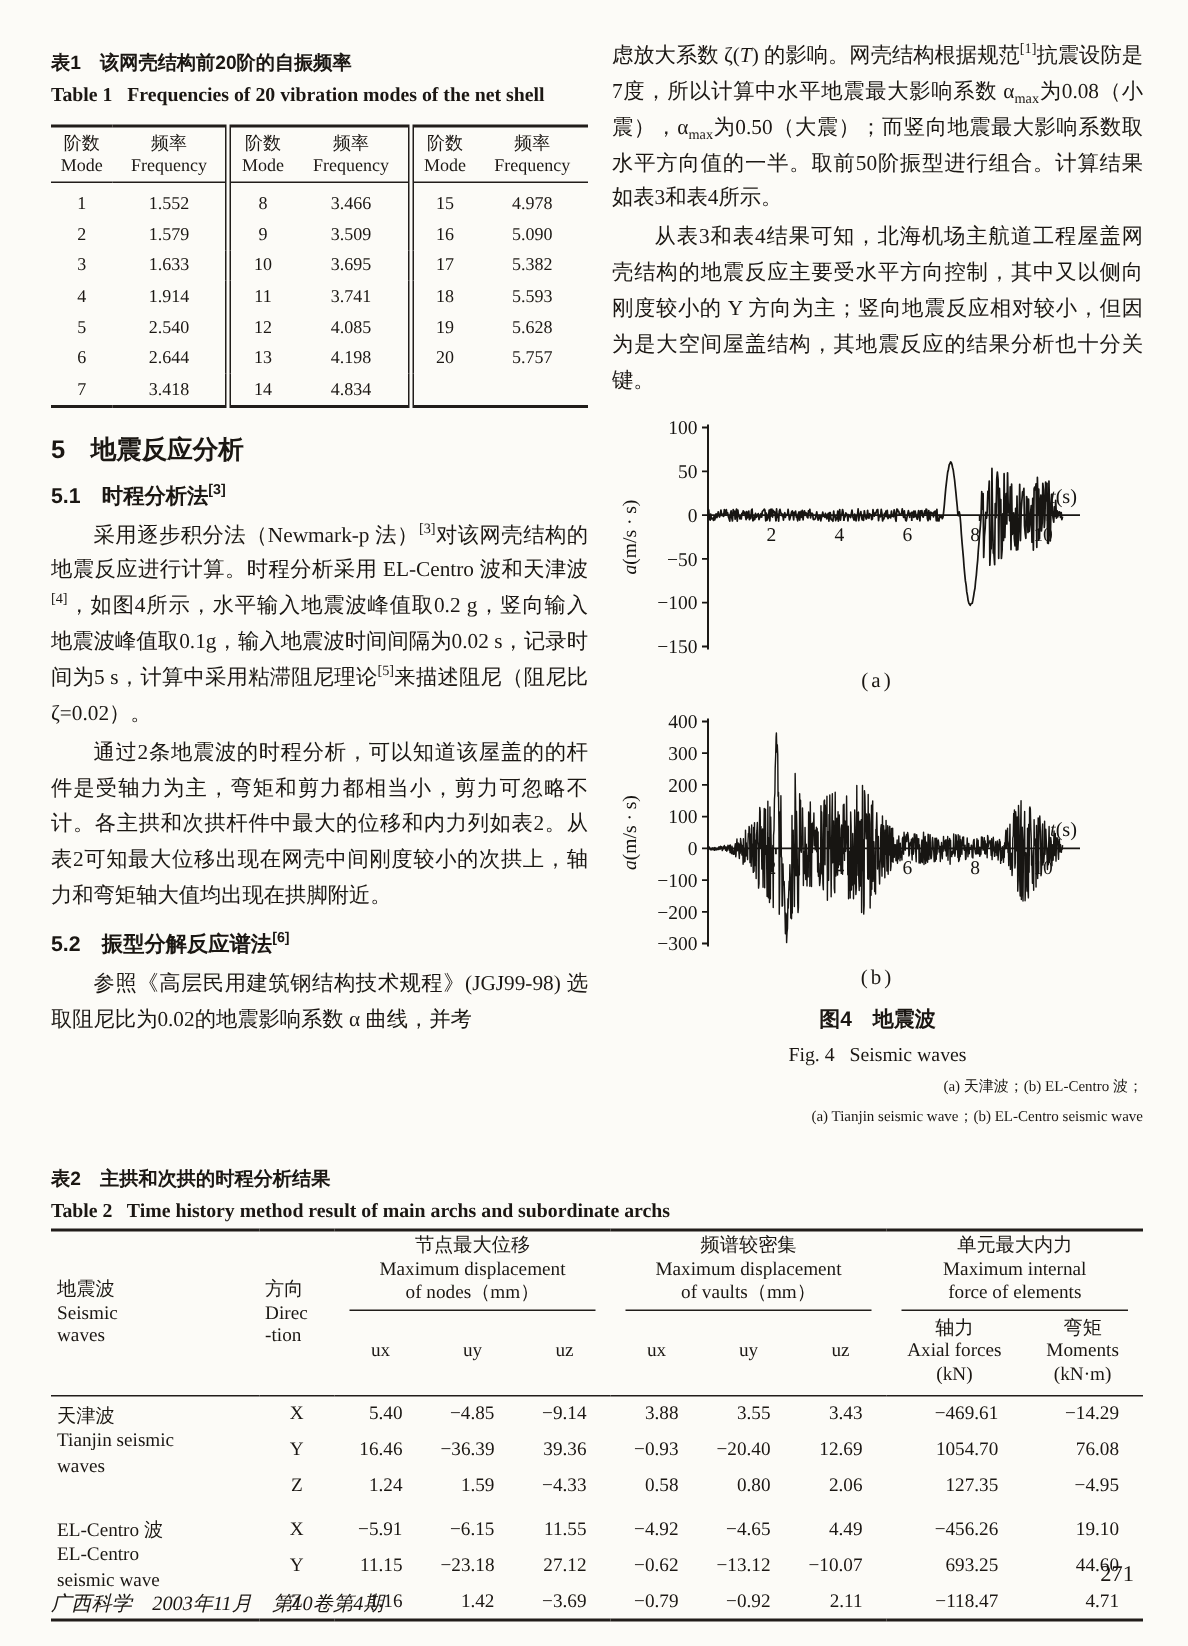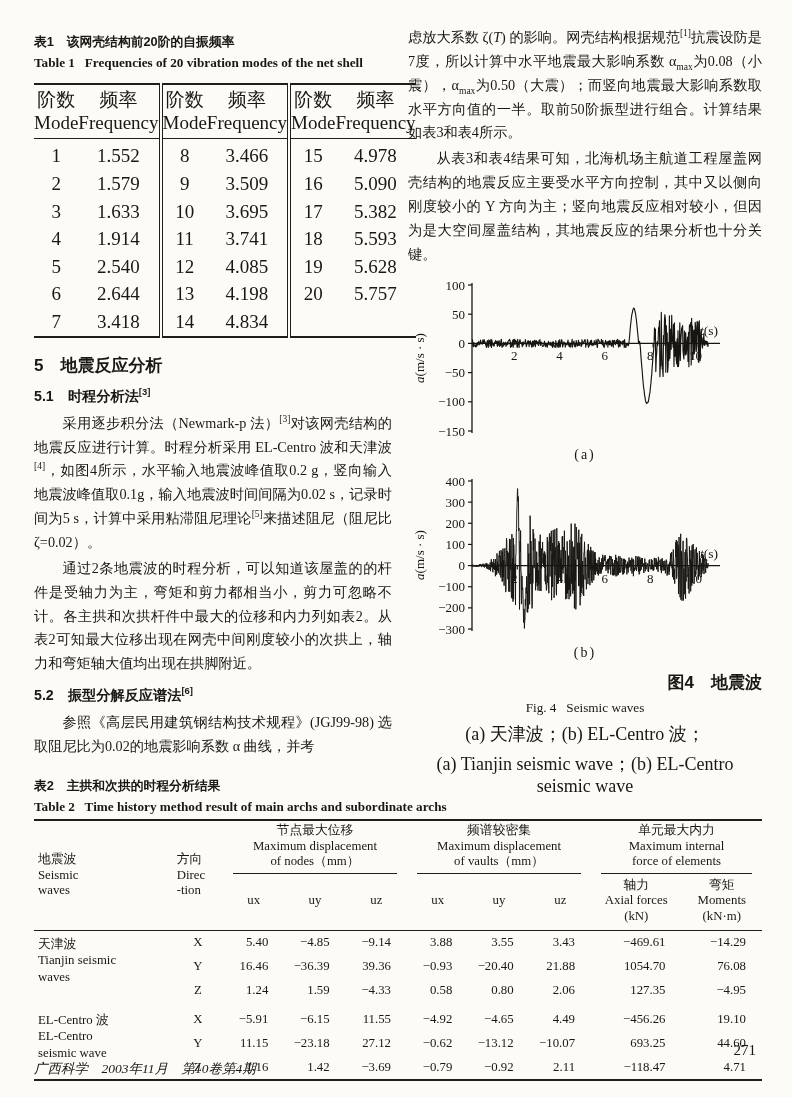--- a/index.html
+++ b/index.html
@@ -22,35 +22,35 @@
     font-size:12.8px;margin-top:8px;white-space:pre-wrap;}
   .tbl-title-en{font-weight:bold;font-size:13.2px;margin:4px 0 4px 0;white-space:pre-wrap;}
 
   h2.sec{font-family:"Liberation Sans","DejaVu Sans",sans-serif;font-size:17px;
     margin:16px 0 8px 0;white-space:pre-wrap;}
   h3.subsec{font-family:"Liberation Sans","DejaVu Sans",sans-serif;font-size:14.2px;
     margin:10px 0 6px 0;white-space:pre-wrap;}
 
   
   #table1{width:100%;border-collapse:collapse;border-top:2.5px solid #211d1a;
-    border-bottom:2px solid #211d1a;font-size:19px;margin-top:12px;}
+    border-bottom:2px solid #211d1a;font-size:12px;margin-top:12px;}
   #table1 th{font-weight:normal;border-bottom:1.4px solid #211d1a;
     padding:3px 0 4px 0;line-height:1.22;text-align:center;}
   #table1 td{text-align:center;padding:2.8px 0;}
   #table1 tr.first td{padding-top:6px;}
   #table1 .gsep{border-left:4px double #211d1a;}
 
   
   .chart{margin-top:4px;text-align:center;}
   .chart svg{display:block;}
   .chart-label{font-size:14px;letter-spacing:2px;margin-top:0;}
   .fig-cap-zh{font-family:"Liberation Sans","DejaVu Sans",sans-serif;font-weight:bold;
-    font-size:17px;text-align:right;margin-top:10px;white-space:pre-wrap;}
+    font-size:14px;text-align:center;margin-top:10px;white-space:pre-wrap;}
   .fig-cap-en{font-size:13.2px;text-align:center;margin-top:6px;white-space:pre-wrap;}
-  .fig-sub{font-size:18px;text-align:center;margin-top:6px;white-space:pre-wrap;}
+  .fig-sub{font-size:10px;text-align:right;margin-top:6px;white-space:pre-wrap;}
 
   
   .t2titles{margin-top:2px;}
   #table2{width:100%;border-collapse:collapse;table-layout:fixed;font-size:12.8px;
     border-top:2.2px solid #211d1a;border-bottom:2.2px solid #211d1a;margin-top:4px;}
   #table2 th{font-weight:normal;line-height:1.22;padding:2px 2px;vertical-align:middle;}
   #table2 th.lead{text-align:left;padding-left:4px;}
   #table2 tr.sub th{border-bottom:1.5px solid #211d1a;padding-bottom:5px;}
   #table2 th.span2{border-bottom:1.5px solid #211d1a;}
   #table2 .rule{height:0;border-bottom:1.3px solid #211d1a;margin:3px 8px 0 8px;}
@@ -336,21 +336,21 @@
           <td class="num">−469.61</td>
           <td class="num">−14.29</td>
         </tr>
         <tr>
           <td class="dir">Y</td>
           <td class="num">16.46</td>
           <td class="num">−36.39</td>
           <td class="num">39.36</td>
           <td class="num">−0.93</td>
           <td class="num">−20.40</td>
-          <td class="num">21.88</td>
+          <td class="num">12.69</td>
           <td class="num">1054.70</td>
           <td class="num">76.08</td>
         </tr>
         <tr>
           <td class="dir">Z</td>
           <td class="num">1.24</td>
           <td class="num">1.59</td>
           <td class="num">−4.33</td>
           <td class="num">0.58</td>
           <td class="num">0.80</td>

